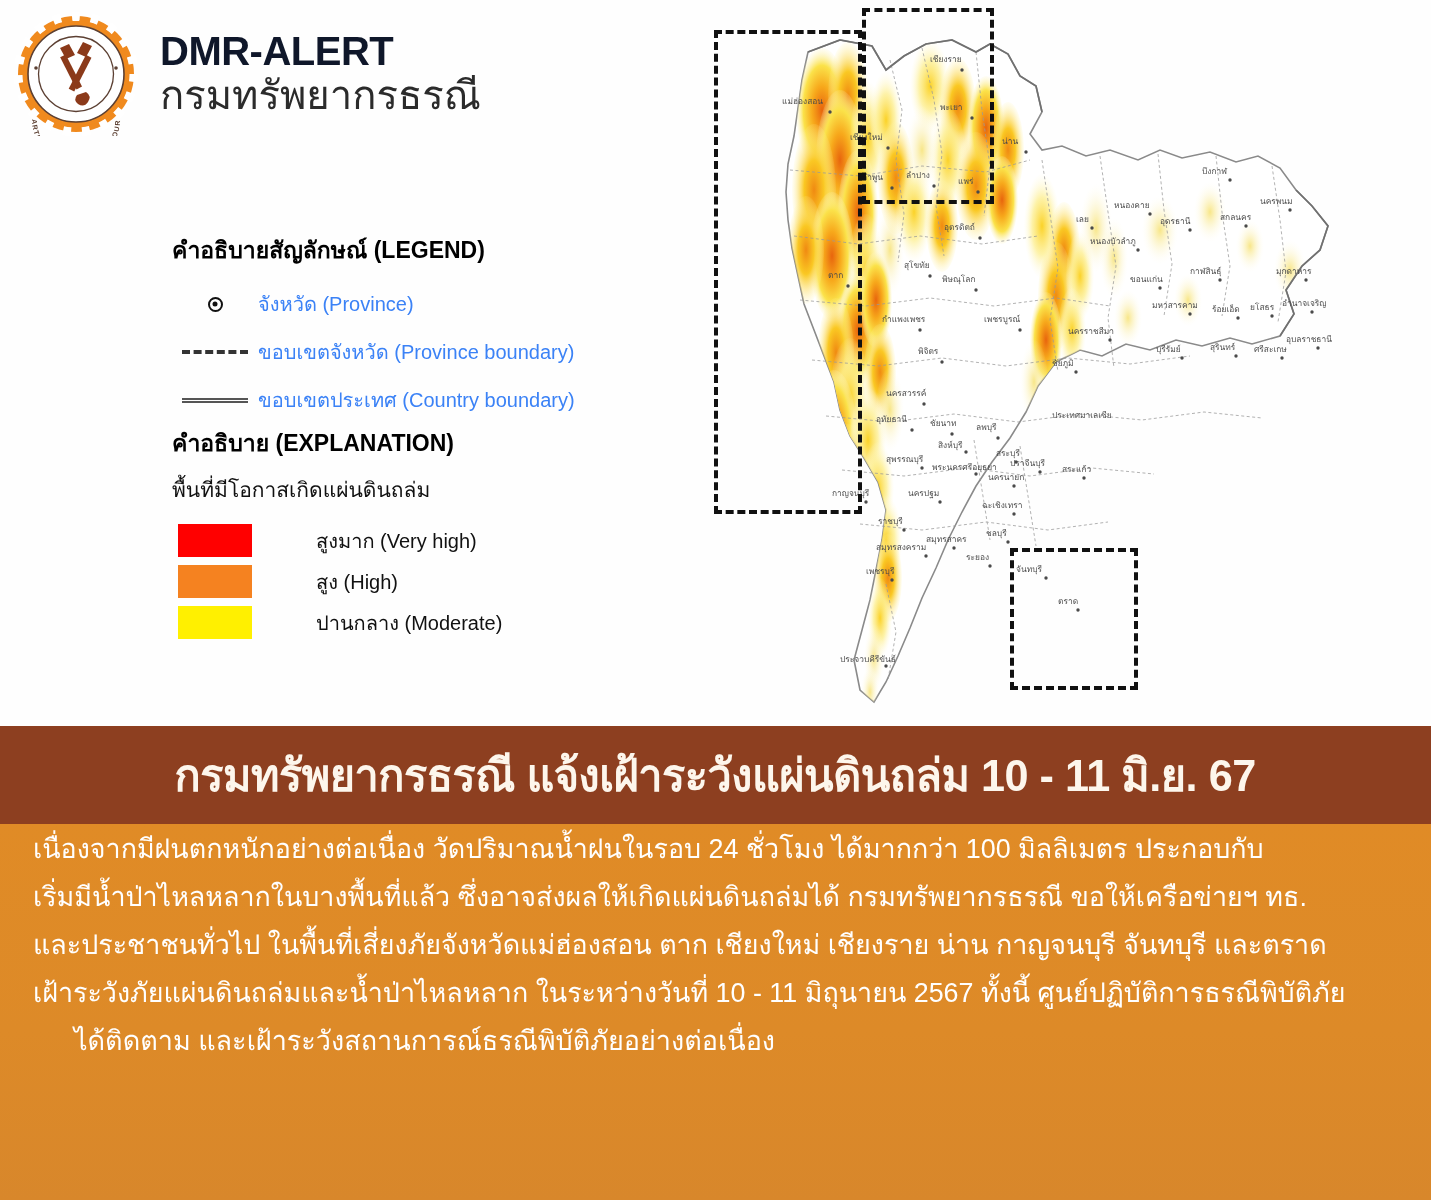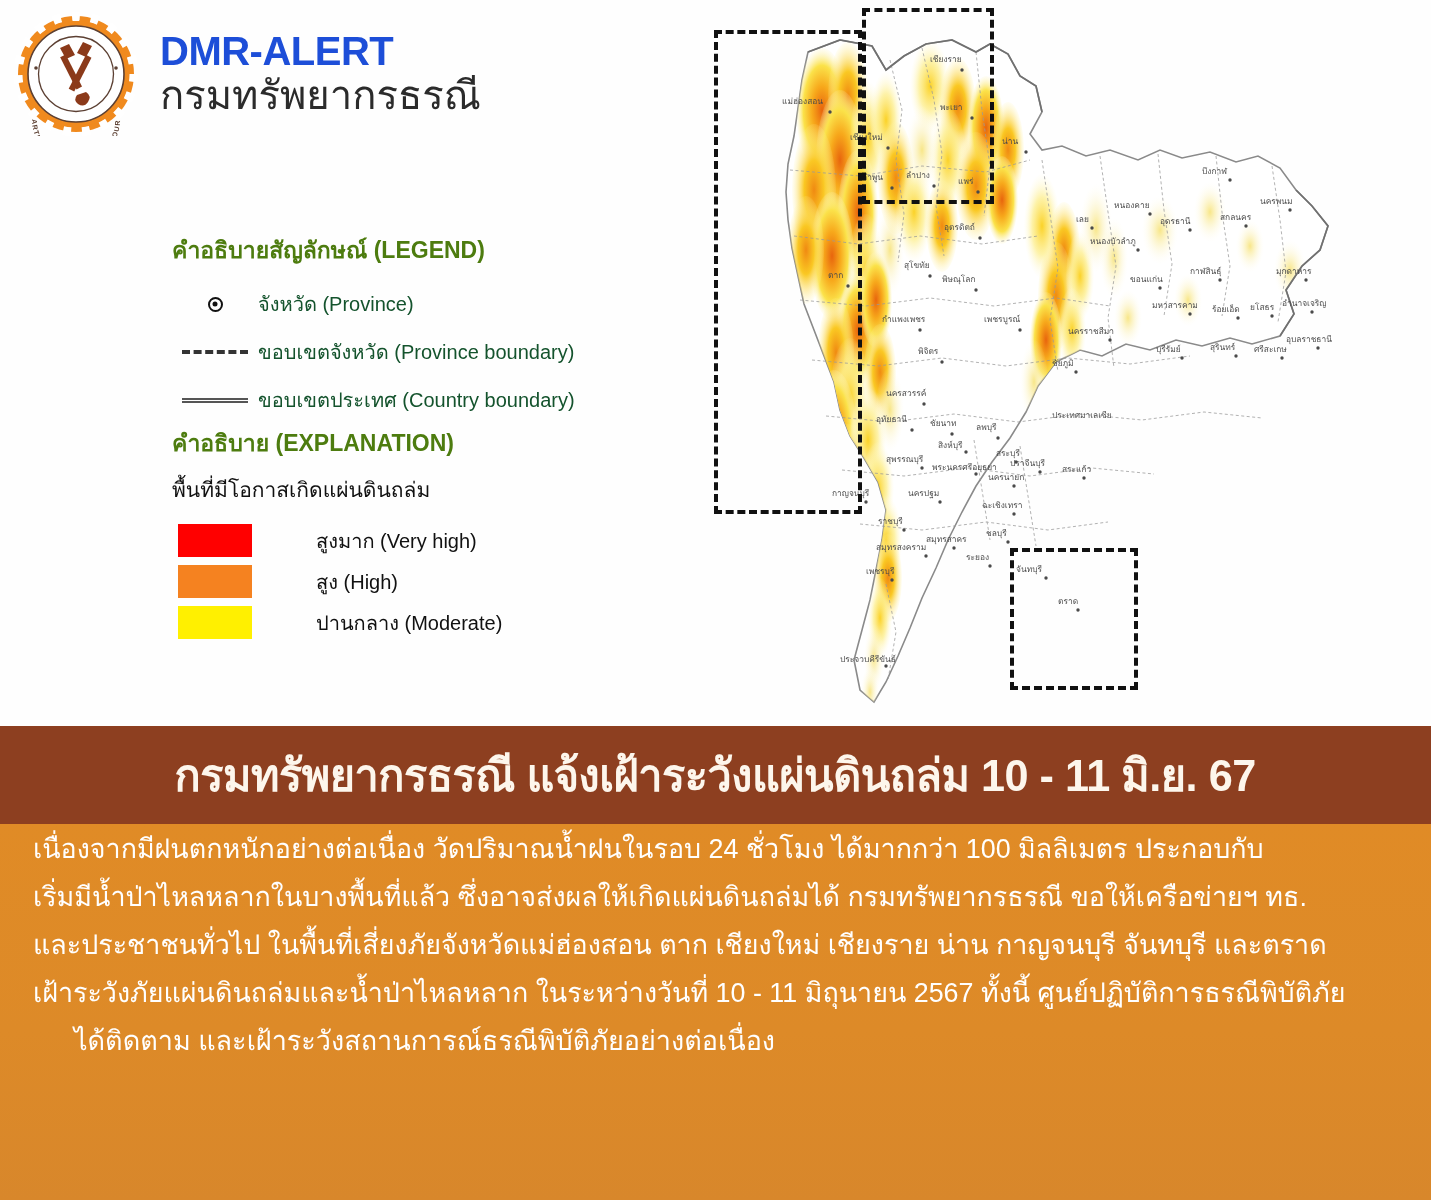--- a/index.html
+++ b/index.html
@@ -19,37 +19,37 @@
   }
 
   
   #brand { position: absolute; left: 14px; top: 12px; display: flex; align-items: flex-start; }
 
   .logo-wrap { width: 124px; height: 124px; position: relative; flex: 0 0 auto; }
 
   .brand-text { margin-left: 22px; padding-top: 18px; }
   #brand-title {
     font-family: "Liberation Sans", sans-serif;
-    font-size: 40px; font-weight: bold; color: #1d4ed8;
+    font-size: 40px; font-weight: bold; color: #0f172a;
     letter-spacing: -0.5px; line-height: 1.05;
   }
   #brand-sub {
     font-family: Liberation Mono, monospace;
     font-size: 40px; color: #2b2b2b; line-height: 1.15; margin-top: 4px;
   }
 
   
   #legend-block { position: absolute; left: 172px; top: 232px; width: 470px; }
   .sec-head {
     font-family: "Liberation Sans", sans-serif;
-    font-size: 23px; font-weight: bold; color: #4d7c0f; margin-bottom: 20px;
+    font-size: 23px; font-weight: bold; color: #000000; margin-bottom: 20px;
   }
   .leg-row { display: flex; align-items: center; margin-bottom: 16px; }
   .leg-sym { width: 86px; flex: 0 0 86px; display: flex; align-items: center; justify-content: center; }
-  .leg-lbl { font-family: "Liberation Sans", sans-serif; font-size: 20px; color: #14532d; white-space: nowrap; }
+  .leg-lbl { font-family: "Liberation Sans", sans-serif; font-size: 20px; color: #3b82f6; white-space: nowrap; }
 
   .sym-province {
     width: 15px; height: 15px; border: 2px solid #111; border-radius: 50%;
     position: relative;
   }
   .sym-province::after {
     content: ""; position: absolute; left: 50%; top: 50%;
     width: 5px; height: 5px; background: #111; border-radius: 50%;
     transform: translate(-50%, -50%);
   }

